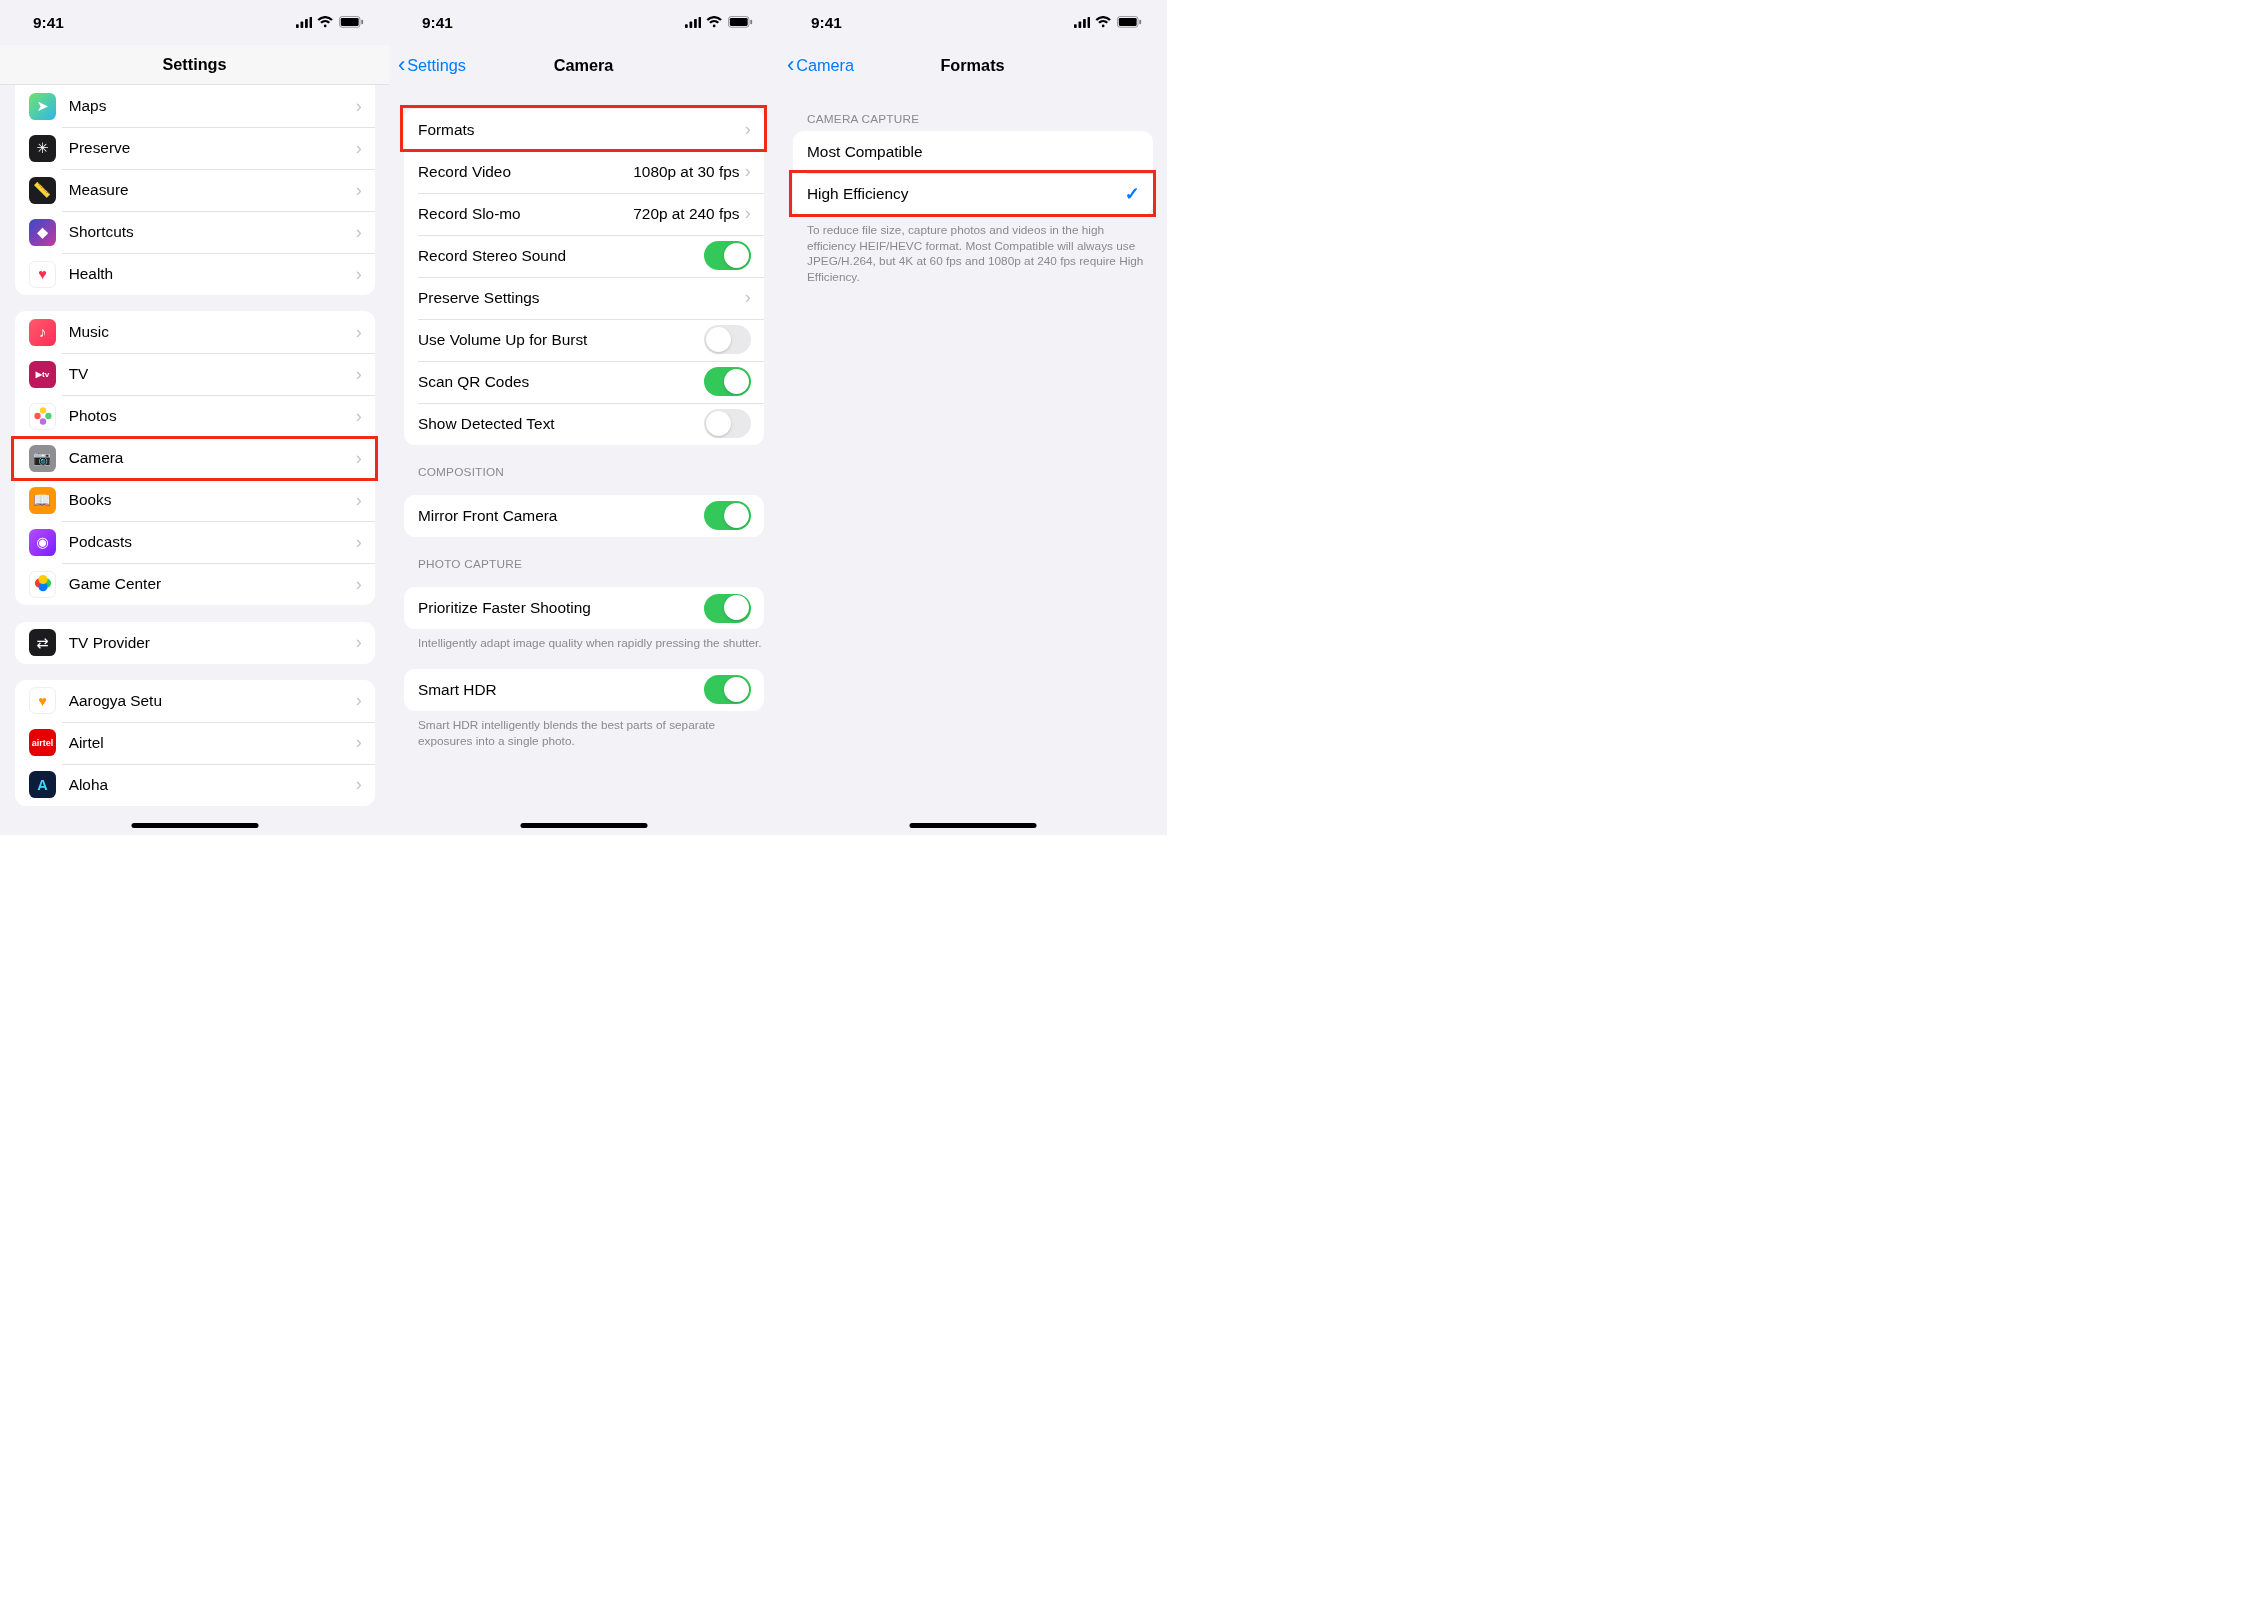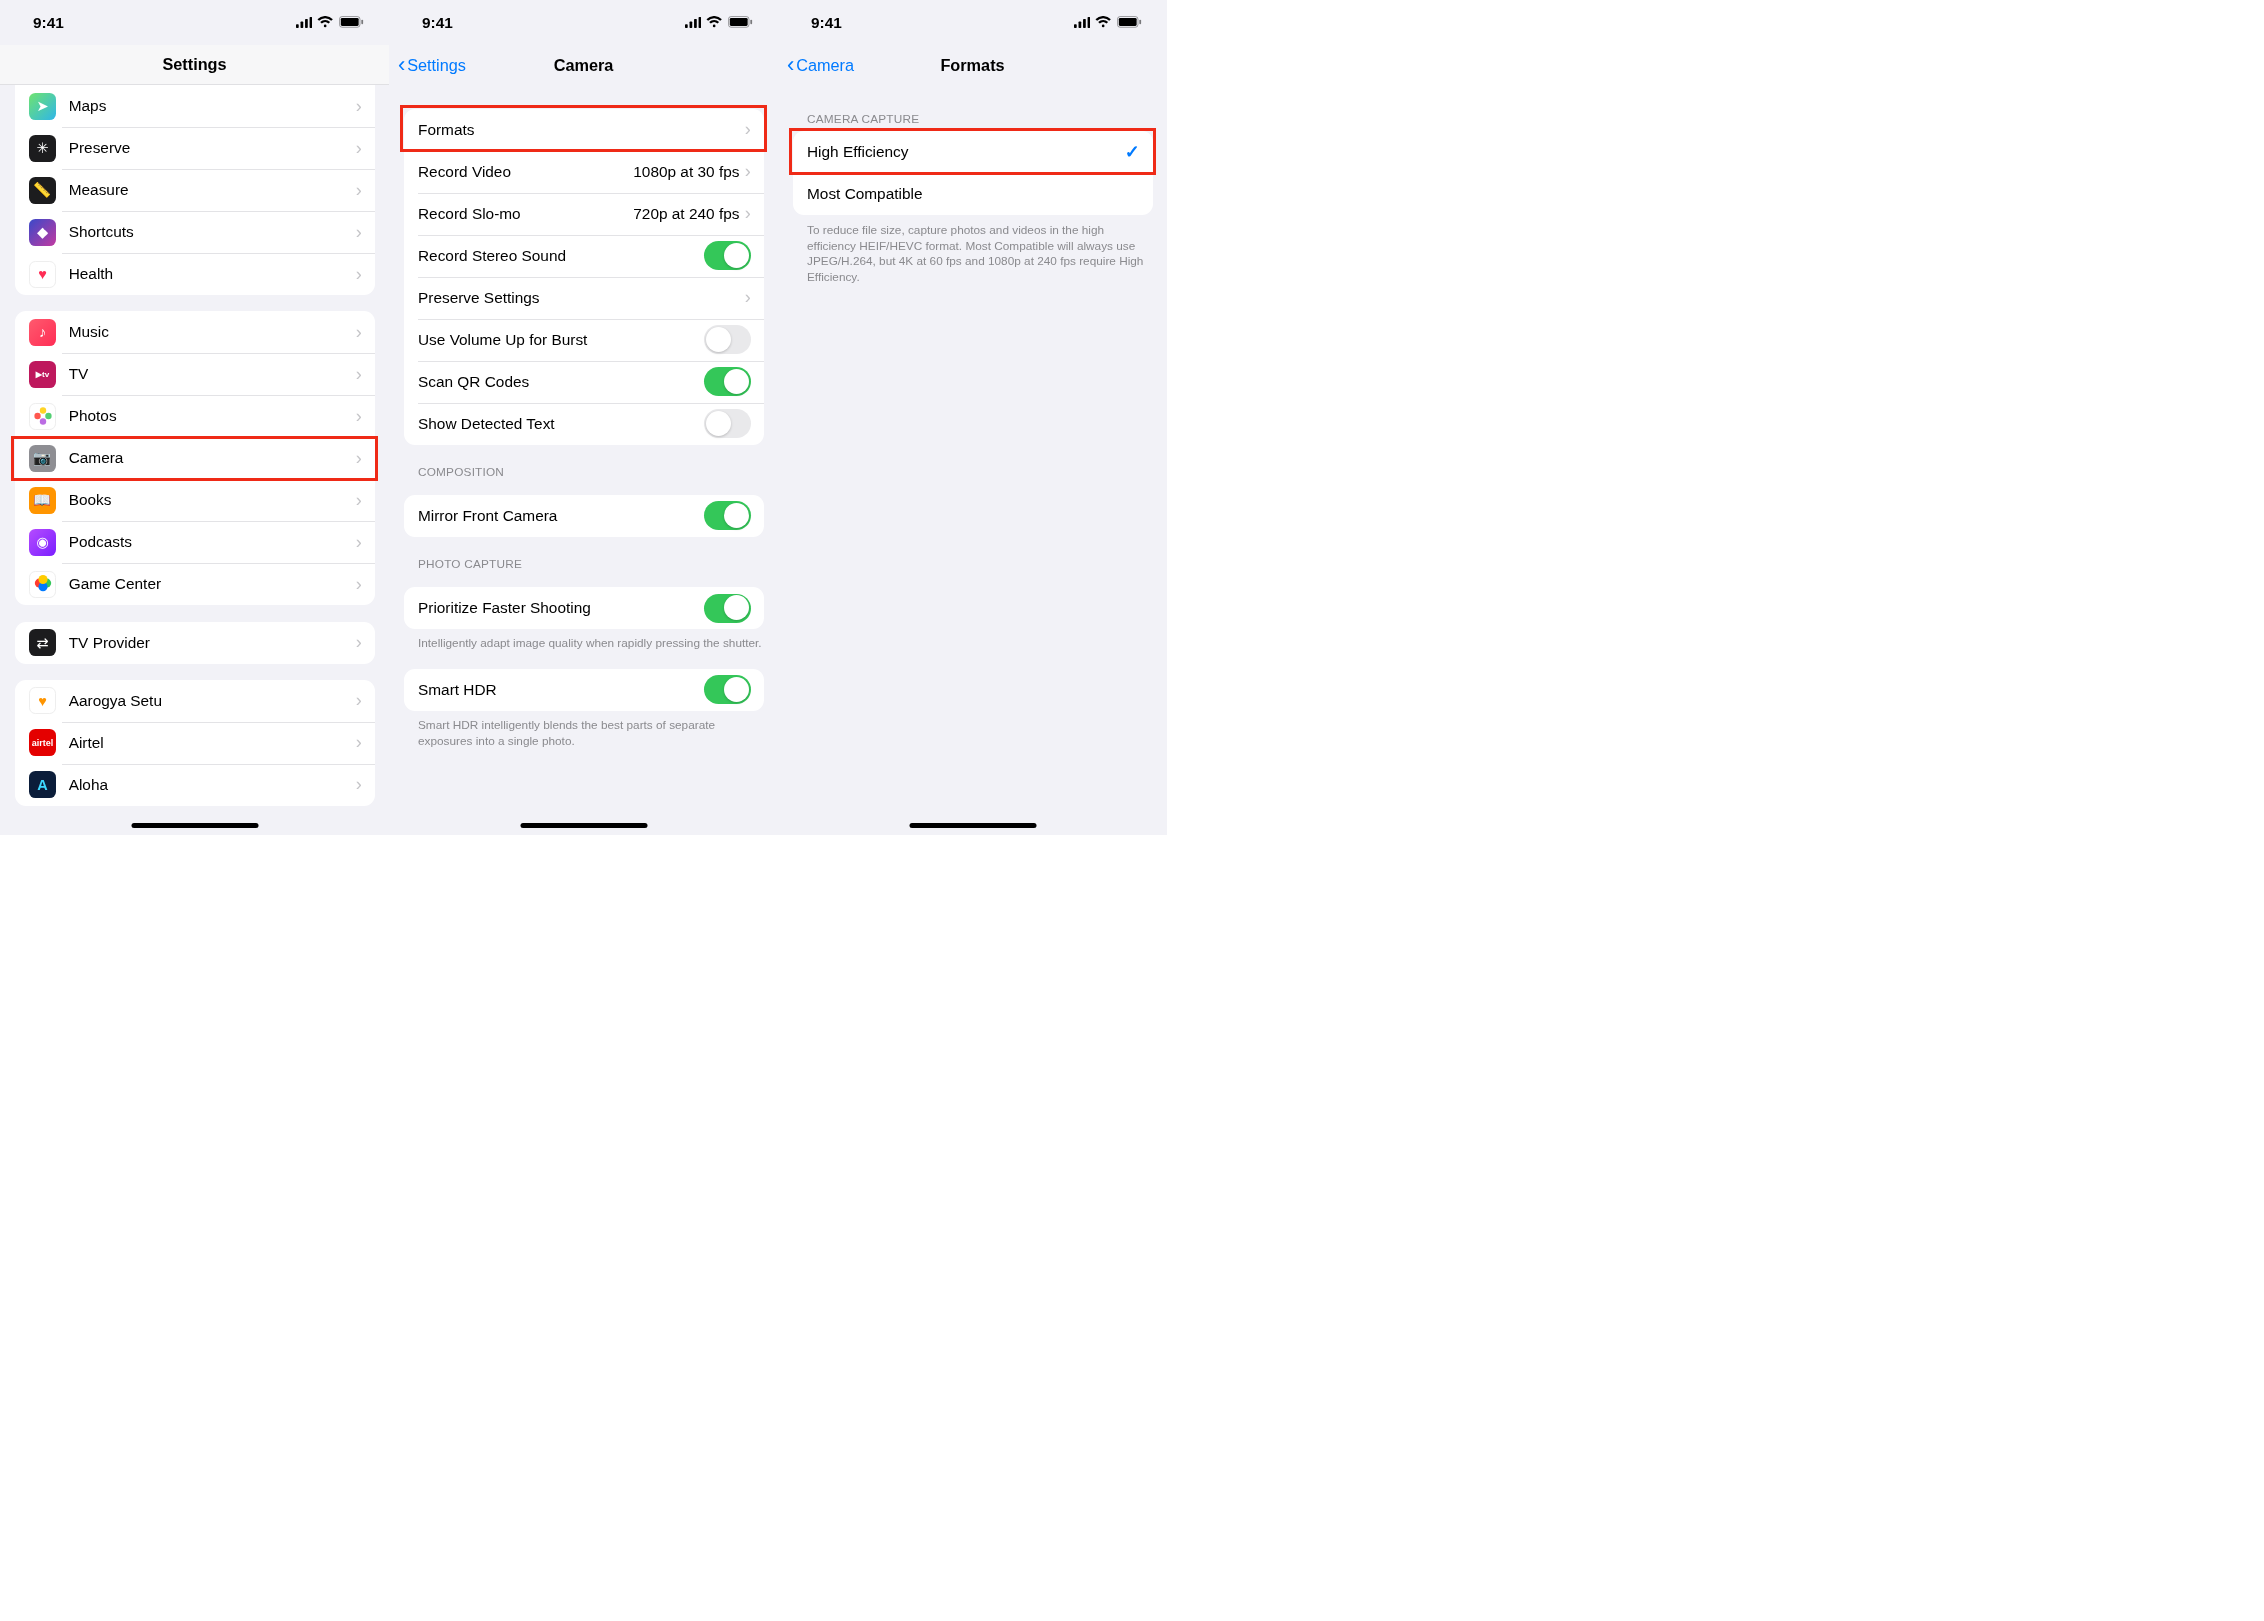--- a/index.html
+++ b/index.html
@@ -456,25 +456,25 @@
     <div class="nav-back">
       <span class="chev">‹</span>
       <span>Camera</span>
     </div>
     <div class="nav-title">Formats</div>
   </div>
   <div class="content" id="s3-content">
       <div class="group-header" style="margin-top: 27px;">CAMERA CAPTURE</div>
       <div class="group" style="margin-top: 5.4px;">
         <div class="row noicon" style="position: relative;">
+          <span class="label">Most Compatible</span>
+        </div>
+        <div class="row noicon" style="position: relative;">
           <span class="label">High Efficiency</span>
           <span class="check">✓</span>
           <div class="highlight" style="inset: -3.6px -3.6px -1.8px;"></div>
-        </div>
-        <div class="row noicon" style="position: relative;">
-          <span class="label">Most Compatible</span>
         </div>
       </div>
       <div class="group-footer">To reduce file size, capture photos and videos in the high efficiency HEIF/HEVC format. Most Compatible will always use JPEG/H.264, but 4K at 60 fps and 1080p at 240 fps require High Efficiency.</div>
     </div>
   <div class="home-indicator"></div>
 </div>
 
 
 </body></html>

